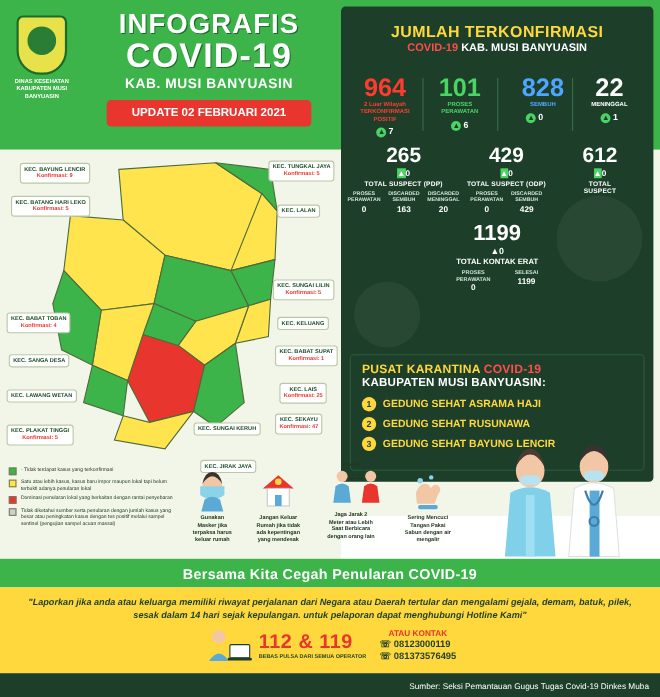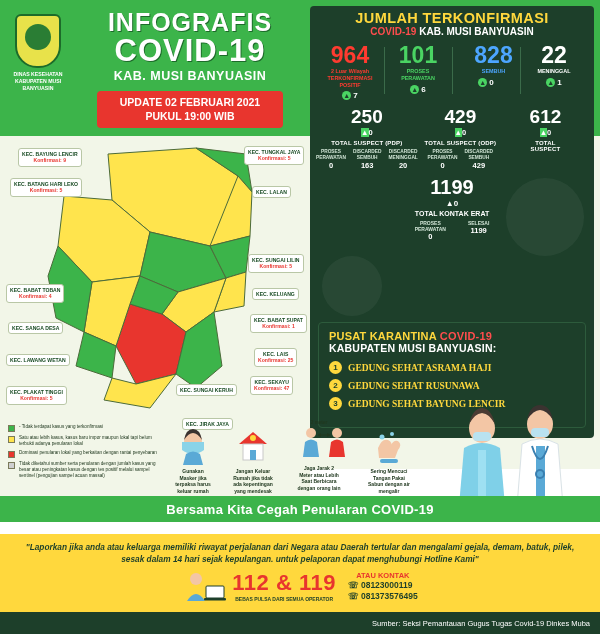--- a/index.html
+++ b/index.html
@@ -52,26 +52,26 @@
     padding:5px 2px; color:#fff; font-size:10.5px; font-weight:bold; line-height:1.3;
   }
 
   .virus { position:absolute; border-radius:50%; background:rgba(255,255,255,.28); }
 
   
   .rightpanel {
     position:absolute; left:310px; top:6px; width:284px; height:432px;
     background:#1d3f2a; border-radius:4px; overflow:hidden;
   }
-  .rp-title { text-align:center; padding-top:4px; }
+  .rp-title { text-align:center; padding-top:16px; }
   .rp-title .a { color:#ffd83d; font-size:14.5px; font-weight:bold; letter-spacing:.4px; }
   .rp-title .b { color:#ffffff; font-size:10px; font-weight:bold; }
   .rp-title .b .red { color:#ff4d4d; }
 
-  .statrow { display:flex; justify-content:center; margin-top:6px; padding:0 6px; }
+  .statrow { display:flex; justify-content:center; margin-top:18px; padding:0 6px; }
   .stat { text-align:center; flex:1; position:relative; }
   .stat + .stat:before{
     content:""; position:absolute; left:0; top:4px; bottom:6px; width:1px; background:#3b6b4a;
   }
   .stat .num { font-size:23px; font-weight:bold; line-height:1.05; }
   .stat .lbl { font-size:5.4px; font-weight:bold; line-height:1.25; margin-top:1px; }
   .c-red { color:#ff3b30; } .c-green { color:#4ad463; } .c-blue { color:#4da6ff;padding-left:15px; } .c-white { color:#ffffff; }
   .delta { margin-top:3px; font-size:8px; color:#ffffff; font-weight:bold; }
   .delta .arrow {
     display:inline-block; width:9px; height:9px; border-radius:50%;
@@ -105,21 +105,21 @@
   }
   .karantina .kt { color:#ffffff; font-size:11px; font-weight:bold; letter-spacing:.2px; }
   .karantina .kt .y { color:#ffd83d; }
   .karantina .kt .r { color:#ff4d4d; }
   .karantina ul { list-style:none; margin:7px 0 0; padding:0; }
   .karantina li { display:flex; align-items:center; margin-bottom:5px; }
   .karantina li .no {
     width:13px; height:13px; border-radius:50%; background:#ffd83d; color:#1d3f2a;
     font-size:8px; font-weight:bold; text-align:center; line-height:13px; margin-right:6px;
   }
-  .karantina li .tx { color:#ffd83d; font-size:9.5px; font-weight:bold;font-family:Liberation Serif, serif; }
+  .karantina li .tx { color:#ffd83d; font-size:9.5px; font-weight:bold; }
 
   
   .maparea { position:absolute; left:0; top:136px; width:310px; height:372px; background:#f2f6e8; }
   .mapsvg { position:absolute; left:0; top:0; }
   .mtag {
     position:absolute; background:#ffffff; border:1px solid #b9c7a6; border-radius:3px;
     padding:2px 3px; font-size:5.1px; font-weight:bold; color:#174a22; line-height:1.25;
     text-align:center; white-space:nowrap;
   }
   .mtag .kon { color:#e8352e; font-weight:bold; }
@@ -130,36 +130,36 @@
   .legend .tx { font-size:4.6px; color:#20381f; line-height:1.3; }
 
   
   .protocols { position:absolute; left:160px; top:428px; width:440px; height:72px; }
   .proto { position:absolute; width:66px; text-align:center; }
   .proto .cap { font-size:5px; color:#20381f; font-weight:bold; line-height:1.3; margin-top:2px; }
   .proto .fig { width:34px; height:38px; margin:0 auto; position:relative; }
 
   
   .greenbar {
-    position:absolute; left:0; top:496px; width:600px; height:26px; background:#3cb44a;
+    position:absolute; left:0; top:508px; width:600px; height:26px; background:#3cb44a;
     display:flex; align-items:center; justify-content:center;
   }
   .greenbar span { color:#ffffff; font-size:13px; font-weight:bold; letter-spacing:.3px; }
 
   .yellowbox {
     position:absolute; left:0; top:534px; width:600px; height:78px; background:#ffd83d;
     padding:7px 16px 0;
   }
   .yellowbox .q { text-align:center; font-size:8.3px; font-style:italic; font-weight:bold; color:#1d3f2a; line-height:1.45; }
   .callrow { display:flex; align-items:center; justify-content:center; margin-top:5px; }
   .callrow .lap { width:46px; height:32px; position:relative; margin-right:4px; }
   .callrow .cc { text-align:center; margin-right:10px; }
   .callrow .cc .l1 { font-size:7px; font-weight:bold; color:#1d3f2a; letter-spacing:.3px;}
   .callrow .cc .l2 { font-size:13px; font-weight:bold; color:#e8352e; letter-spacing:.5px; line-height:1.1;}
-  .callrow .num112 { font-size:22px; font-weight:bold; color:#e8352e; letter-spacing:.5px; }
+  .callrow .num112 { font-size:18px; font-weight:bold; color:#e8352e; letter-spacing:.5px; }
   .callrow .sub112 { font-size:5px; font-weight:bold; color:#1d3f2a; text-align:center; }
   .callrow .orcontact { margin-left:12px; }
   .callrow .orcontact .t { font-size:7.5px; font-weight:bold; color:#e8352e; text-align:center; }
   .callrow .orcontact .p { font-size:8.5px; font-weight:bold; color:#1d3f2a; line-height:1.25; }
 
   .srcbar {
     position:absolute; left:0; top:612px; width:600px; height:22px; background:#1d3f2a;
     display:flex; align-items:center; justify-content:flex-end; padding-right:10px;
   }
   .srcbar span { color:#ffffff; font-size:7.5px; }
@@ -183,21 +183,20 @@
     <div class="shield"></div>
     <div class="ltxt">DINAS KESEHATAN KABUPATEN MUSI BANYUASIN</div>
   </div>
 
   <div class="headtitle">
     <div class="t1">INFOGRAFIS</div>
     <div class="t2">COVID-19</div>
     <div class="t3">KAB. MUSI BANYUASIN</div>
     <div class="updatebox">
       <div>UPDATE 02 FEBRUARI 2021</div>
-      <div>PUKUL 19:00 WIB</div>
     </div>
   </div>
 
   <div class="rightpanel">
 
     <div class="virus" style="left:196px;top:172px;width:78px;height:78px;background:rgba(255,255,255,.05);"></div>
     <div class="virus" style="left:12px;top:250px;width:60px;height:60px;background:rgba(255,255,255,.05);"></div>
 
     <div class="rp-title">
       <div class="a">JUMLAH TERKONFIRMASI</div>
@@ -225,21 +224,21 @@
       </div>
       <div class="stat">
         <div class="num c-white">22</div>
         <div class="lbl c-white" style="white-space:pre-line">MENINGGAL</div>
         <div class="delta"><span class="arrow">▲</span><span>1</span></div>
       </div>
     </div>
 
     <div class="suspect-row">
       <div class="sus">
-        <div class="num">250</div>
+        <div class="num">265</div>
         <div class="dl"><span class="arrow">▲</span><span>0</span></div>
         <div class="cap">TOTAL SUSPECT (PDP)</div>
         <div class="sub">
           <div>
               <div class="k" style="white-space:pre-line">PROSES
 PERAWATAN</div>
               <div class="v">0</div>
             </div>
           <div>
               <div class="k" style="white-space:pre-line">DISCARDED

